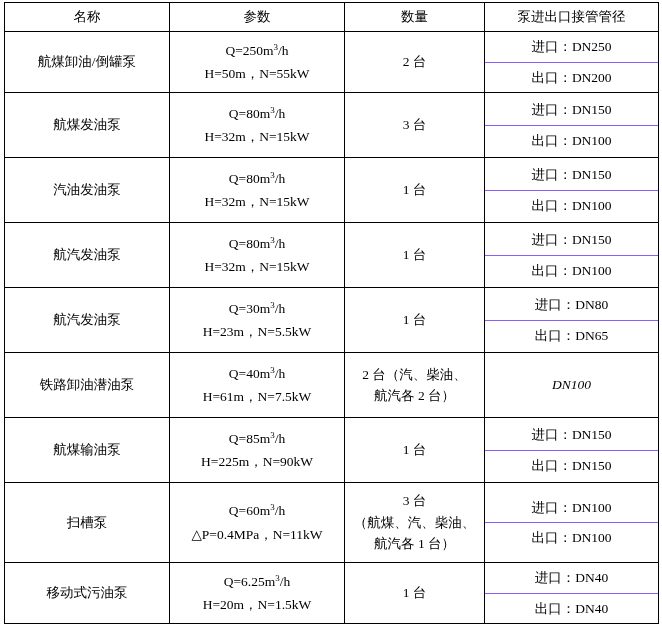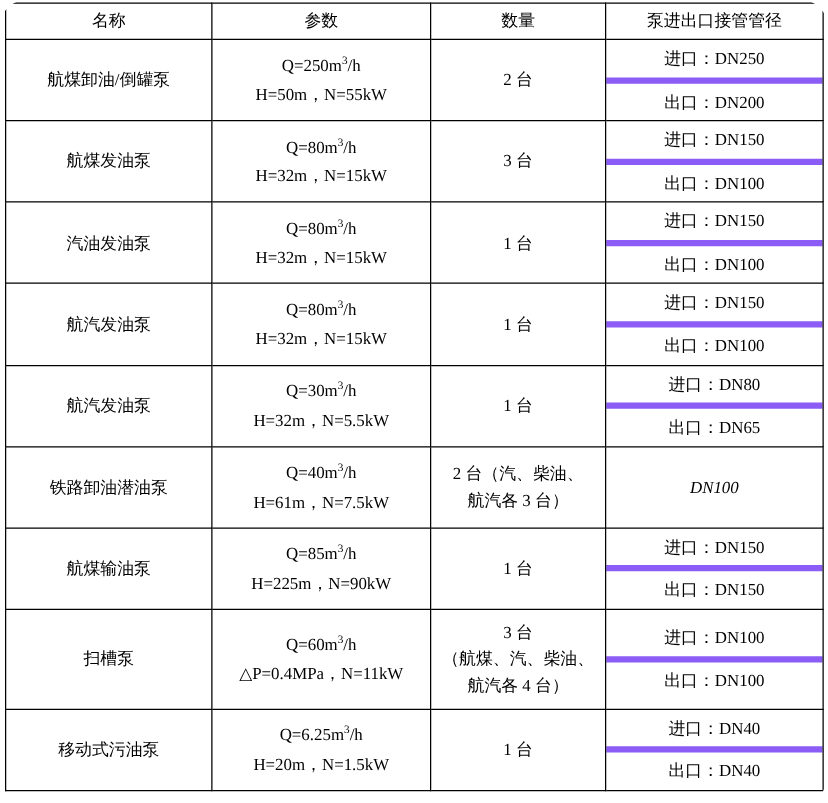--- a/index.html
+++ b/index.html
@@ -11,21 +11,20 @@
     width: 662px;
     height: 642px;
     font-family: "Liberation Serif", "DejaVu Serif", serif;
     color: #000000;
   }
   .page {
     width: 662px;
     height: 642px;
     position: relative;
     overflow: hidden;
-    border-radius: 21px;
   }
   table.pump-table {
     border-collapse: collapse;
     width: 654px;
     margin: 2px 4px 0 4px;
     table-layout: fixed;
   }
   table.pump-table td, table.pump-table th {
     border: 1px solid #000000;
     text-align: center;
@@ -68,21 +67,21 @@
   }
   .dn-cell {
     font-size: 13px;
     padding: 0;
   }
   .dn-cell .sub {
     display: block;
     padding: 5px 0;
   }
   .dn-cell .sub.divider {
-    border-bottom: 5px solid #8b5cf6;
+    border-bottom: 1px solid #8b5cf6;
   }
   .dn-single {
     font-size: 13px;
     font-style: italic;
   }
   sup { font-size: 9px; vertical-align: super; line-height: 0; }
 </style>
 </head>
 <body>
 
@@ -156,39 +155,39 @@
           </td>
           <td class="dn-cell">
             <span class="sub divider">进口：DN150</span>
             <span class="sub">出口：DN100</span>
           </td>
         </tr>
         <tr style="height: 65px;">
           <td class="name-cell">航汽发油泵</td>
           <td class="param-cell">
             <span class="line">Q=30m<sup>3</sup>/h</span>
-            <span class="line">H=32m，N=5.5kW</span>
+            <span class="line">H=23m，N=5.5kW</span>
           </td>
           <td class="qty-cell">
             <span class="line">1 台</span>
           </td>
           <td class="dn-cell">
             <span class="sub divider">进口：DN80</span>
             <span class="sub">出口：DN65</span>
           </td>
         </tr>
         <tr style="height: 65px;">
           <td class="name-cell">铁路卸油潜油泵</td>
           <td class="param-cell">
             <span class="line">Q=40m<sup>3</sup>/h</span>
             <span class="line">H=61m，N=7.5kW</span>
           </td>
           <td class="qty-cell">
             <span class="line">2 台（汽、柴油、</span>
-            <span class="line">航汽各 3 台）</span>
+            <span class="line">航汽各 2 台）</span>
           </td>
           <td class="dn-single">DN100</td>
         </tr>
         <tr style="height: 65px;">
           <td class="name-cell">航煤输油泵</td>
           <td class="param-cell">
             <span class="line">Q=85m<sup>3</sup>/h</span>
             <span class="line">H=225m，N=90kW</span>
           </td>
           <td class="qty-cell">
@@ -201,21 +200,21 @@
         </tr>
         <tr style="height: 80px;">
           <td class="name-cell">扫槽泵</td>
           <td class="param-cell">
             <span class="line">Q=60m<sup>3</sup>/h</span>
             <span class="line">△P=0.4MPa，N=11kW</span>
           </td>
           <td class="qty-cell">
             <span class="line">3 台</span>
             <span class="line">（航煤、汽、柴油、</span>
-            <span class="line">航汽各 4 台）</span>
+            <span class="line">航汽各 1 台）</span>
           </td>
           <td class="dn-cell">
             <span class="sub divider">进口：DN100</span>
             <span class="sub">出口：DN100</span>
           </td>
         </tr>
         <tr style="height: 59px;">
           <td class="name-cell">移动式污油泵</td>
           <td class="param-cell">
             <span class="line">Q=6.25m<sup>3</sup>/h</span>

